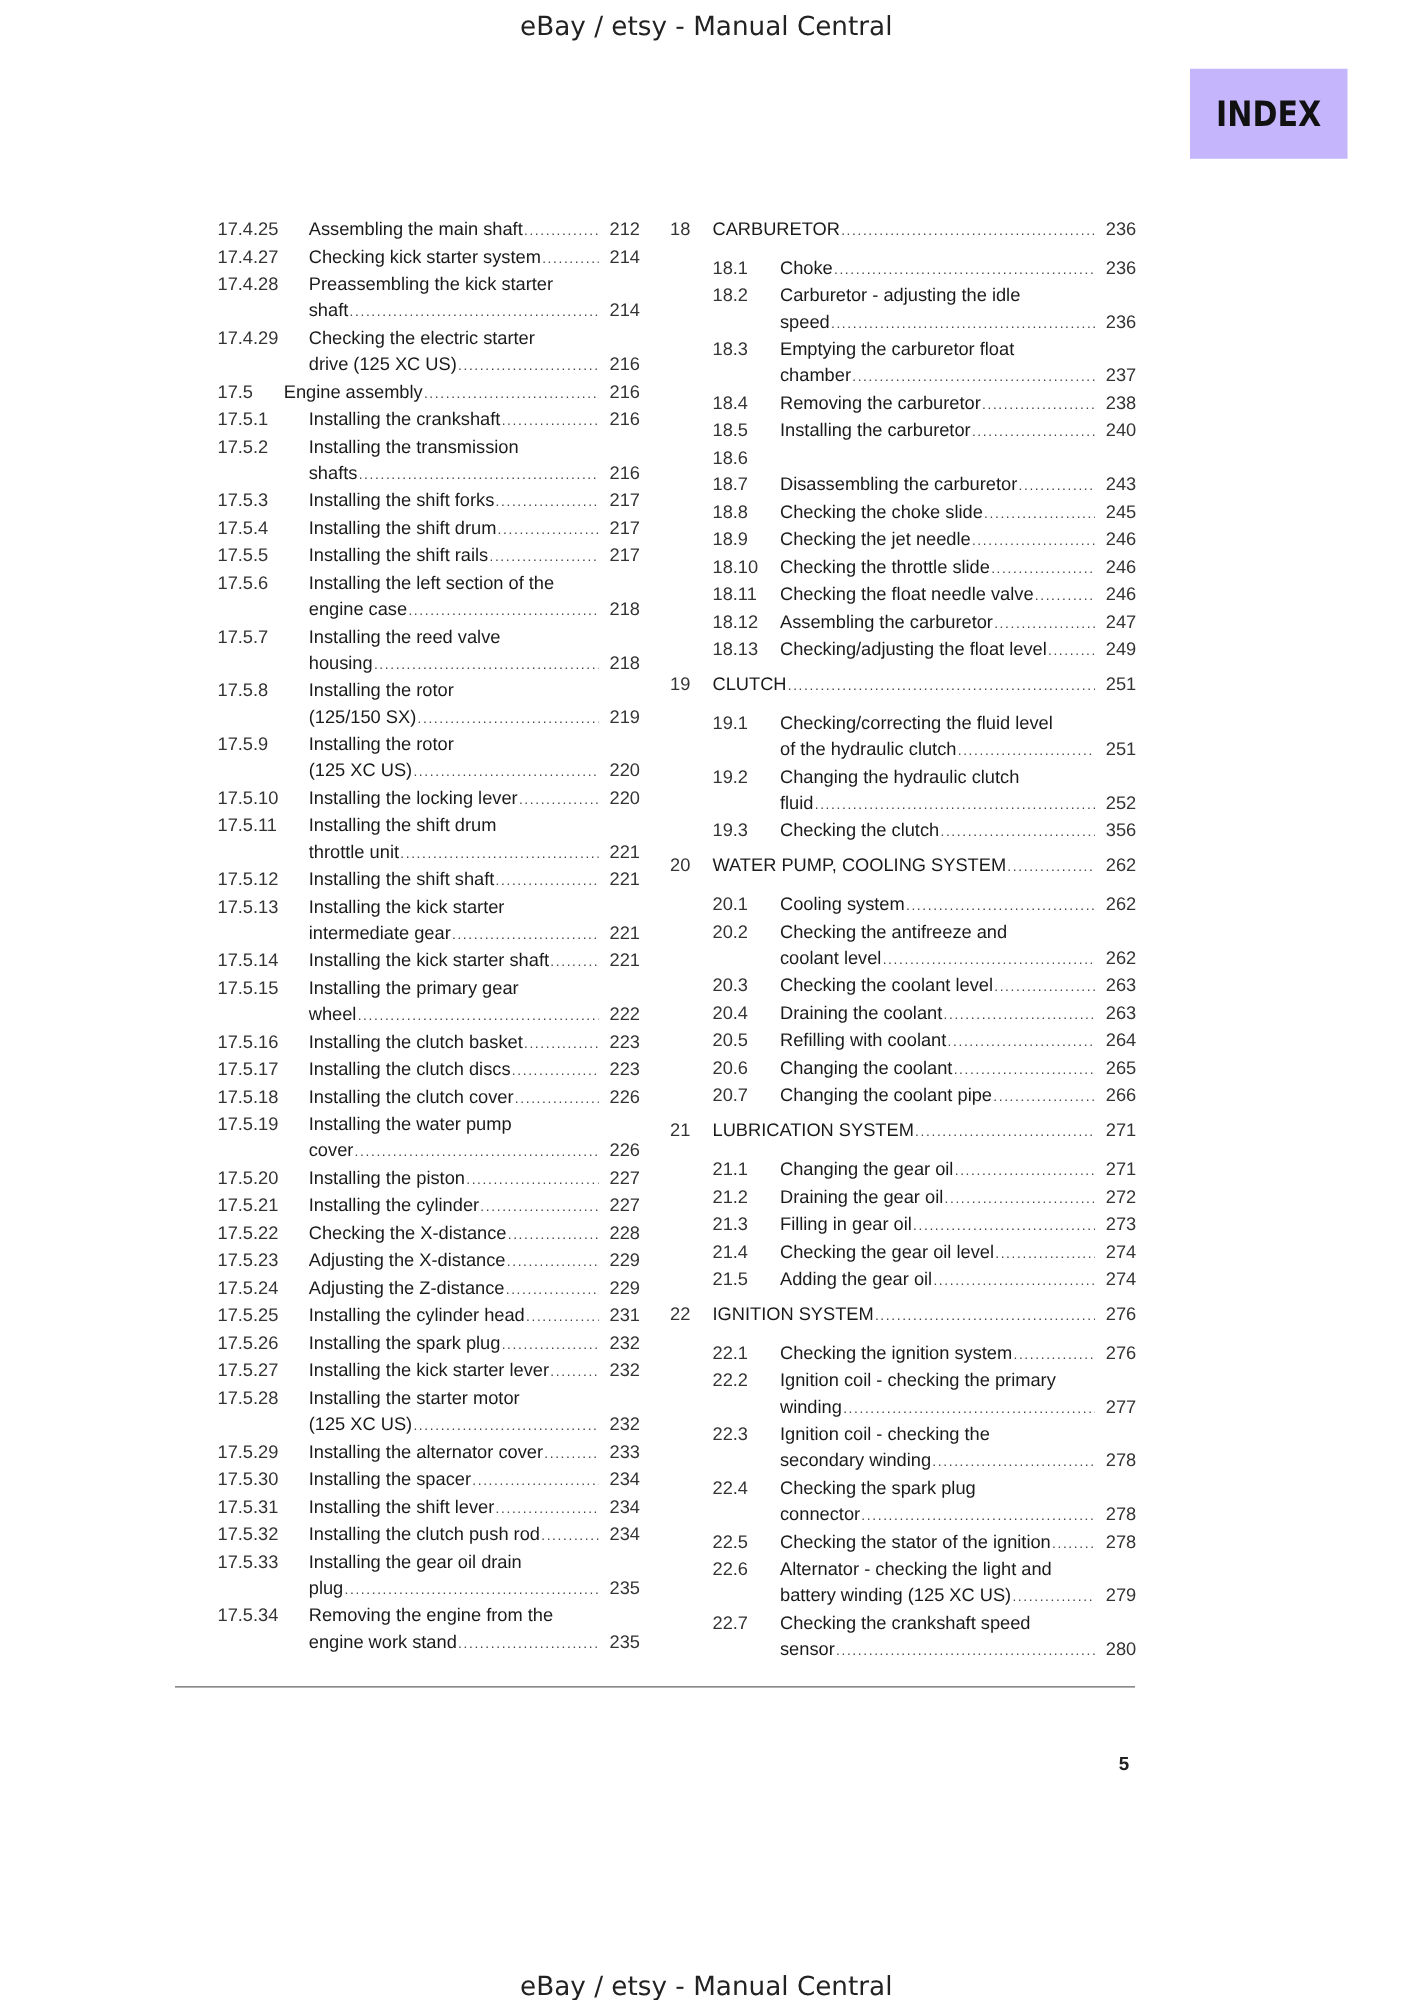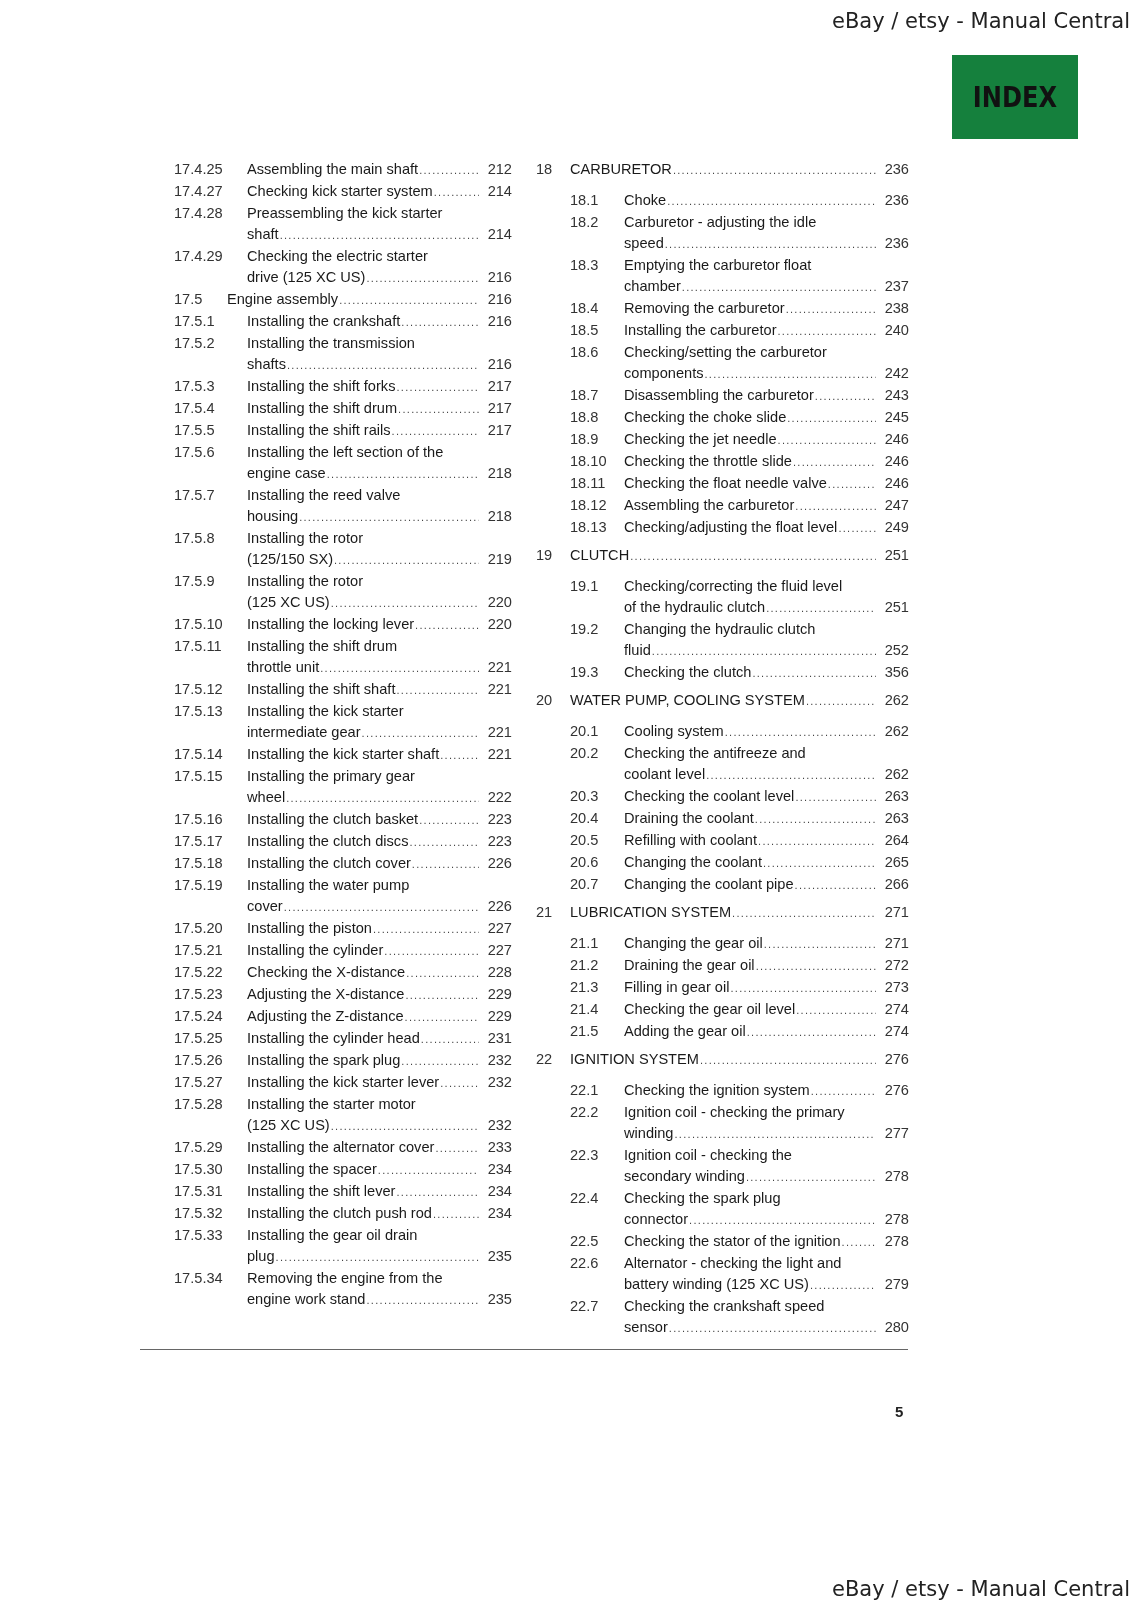--- a/index.html
+++ b/index.html
@@ -1,34 +1,34 @@
 <!DOCTYPE html>
 <html><head>
 <meta charset="utf-8">
 <style>
   html, body { margin: 0; padding: 0; background: #ffffff; }
   body {
     width: 1130px; height: 1600px; position: relative; overflow: hidden;
     font-family: "Liberation Sans", sans-serif; color: #1a1a1a;
   }
   .watermark {
-    position: absolute; left: 0; width: 1130px; text-align: right;
+    position: absolute; left: 0; width: 1130px; text-align: center;
     font-family: "DejaVu Sans", sans-serif; font-size: 21px; color: #222;
   }
   .watermark.top { top: 9px; }
   .watermark.bottom { top: 1577px; }
   .index-tab {
-    position: absolute; left: 952px; top: 55px; width: 126px; height: 84px;
-    background: #15803d; display: flex; align-items: center; justify-content: center;
+    position: absolute; left: 952px; top: 55px; width: 126px; height: 72px;
+    background: #c4b5fd; display: flex; align-items: center; justify-content: center;
   }
   .index-tab span {
     font-family: "DejaVu Sans", sans-serif; font-weight: bold; font-size: 28px;
     color: #111; letter-spacing: 0px; transform: scaleX(0.86);
   }
-  .col { position: absolute; top: 159px; font-size: 14.6px; line-height: 21px; }
+  .col { position: absolute; top: 174px; font-size: 14.6px; line-height: 21px; }
   .col.left { left: 174px; width: 338px; }
   .col.right { left: 536px; width: 373px; }
 
   .entry { display: flex; align-items: flex-start; }
   .num { flex: 0 0 auto; white-space: nowrap; color: #333; }
   .left .num { width: 73px; }
   .left .num.l2 { width: 53px; }
   .right .sub .num { width: 54px; }
   .body { flex: 1 1 auto; min-width: 0; }
   .line { display: flex; align-items: baseline; }
@@ -558,30 +558,20 @@
         <div class="body">
           <div class="line">
             <span class="t">Installing the carburetor</span>
             <span class="dots"></span>
             <span class="pg">240</span>
           </div>
         </div>
       </div>
       <div class="entry">
         <span class="num">18.6</span>
-        <div class="body">
-          <div class="line">
-            <span class="t">Checking/setting the carburetor</span>
-          </div>
-          <div class="line">
-            <span class="t">components</span>
-            <span class="dots"></span>
-            <span class="pg">242</span>
-          </div>
-        </div>
       </div>
       <div class="entry">
         <span class="num">18.7</span>
         <div class="body">
           <div class="line">
             <span class="t">Disassembling the carburetor</span>
             <span class="dots"></span>
             <span class="pg">243</span>
           </div>
         </div>

